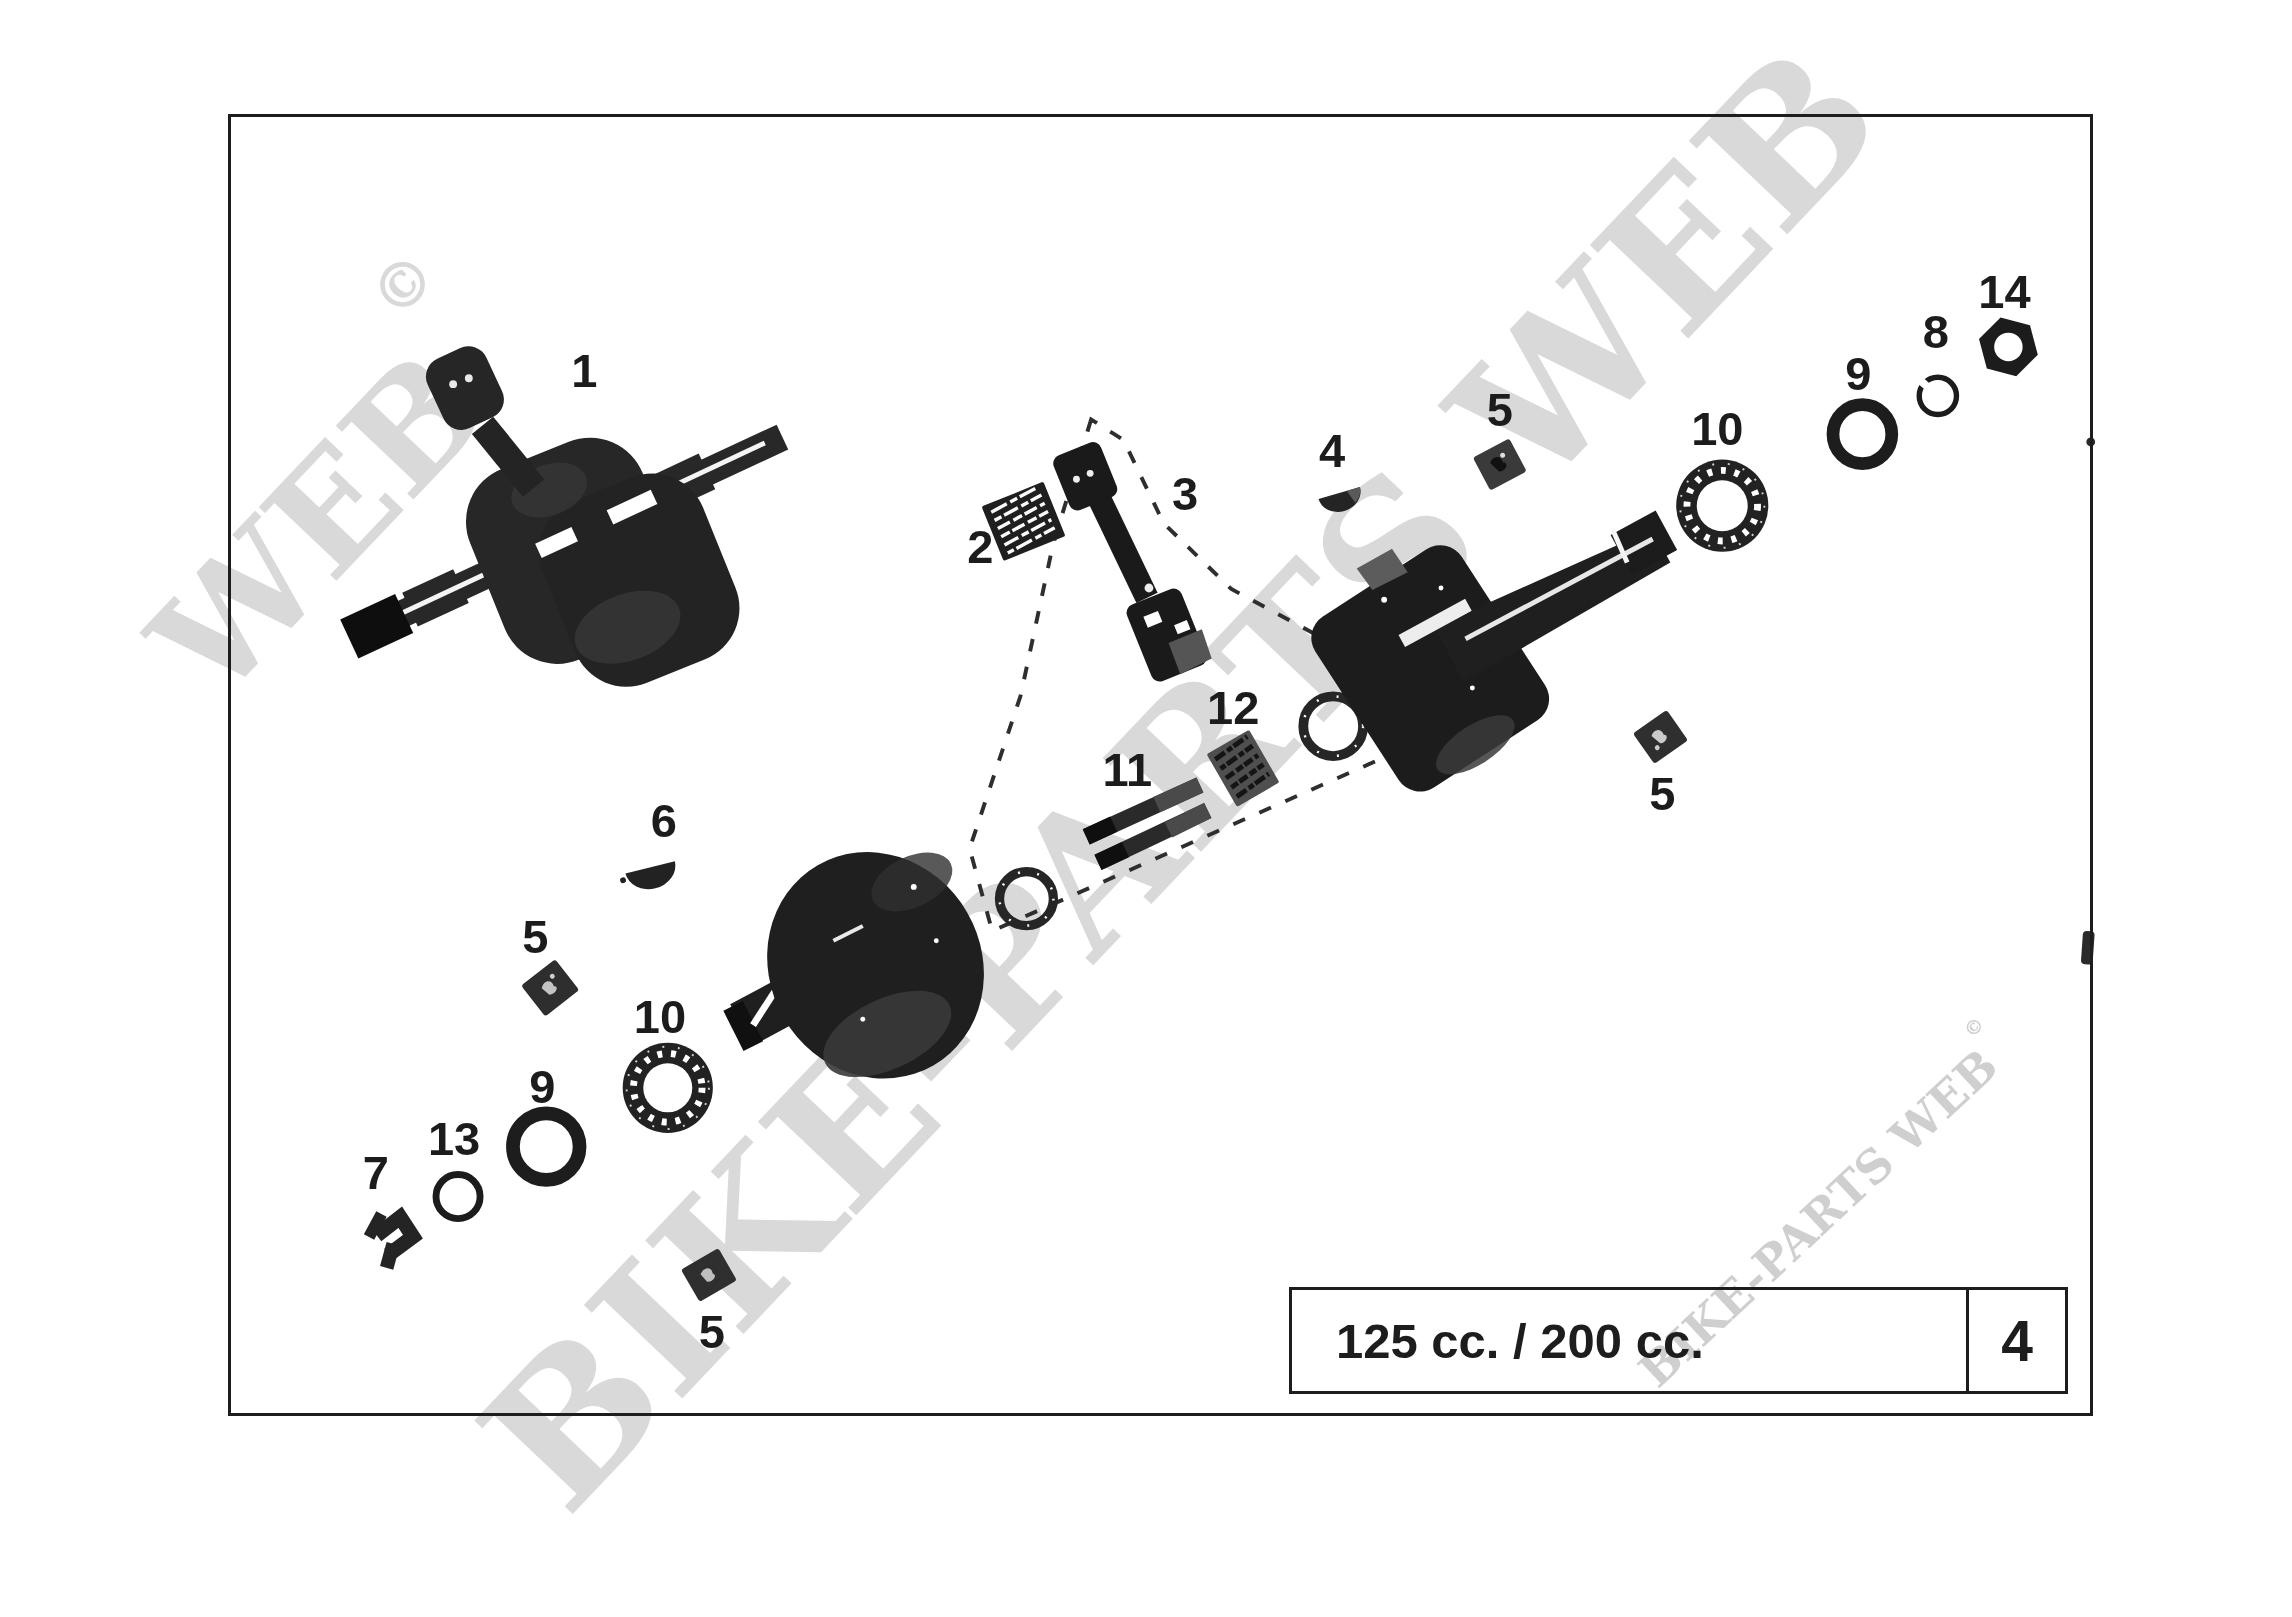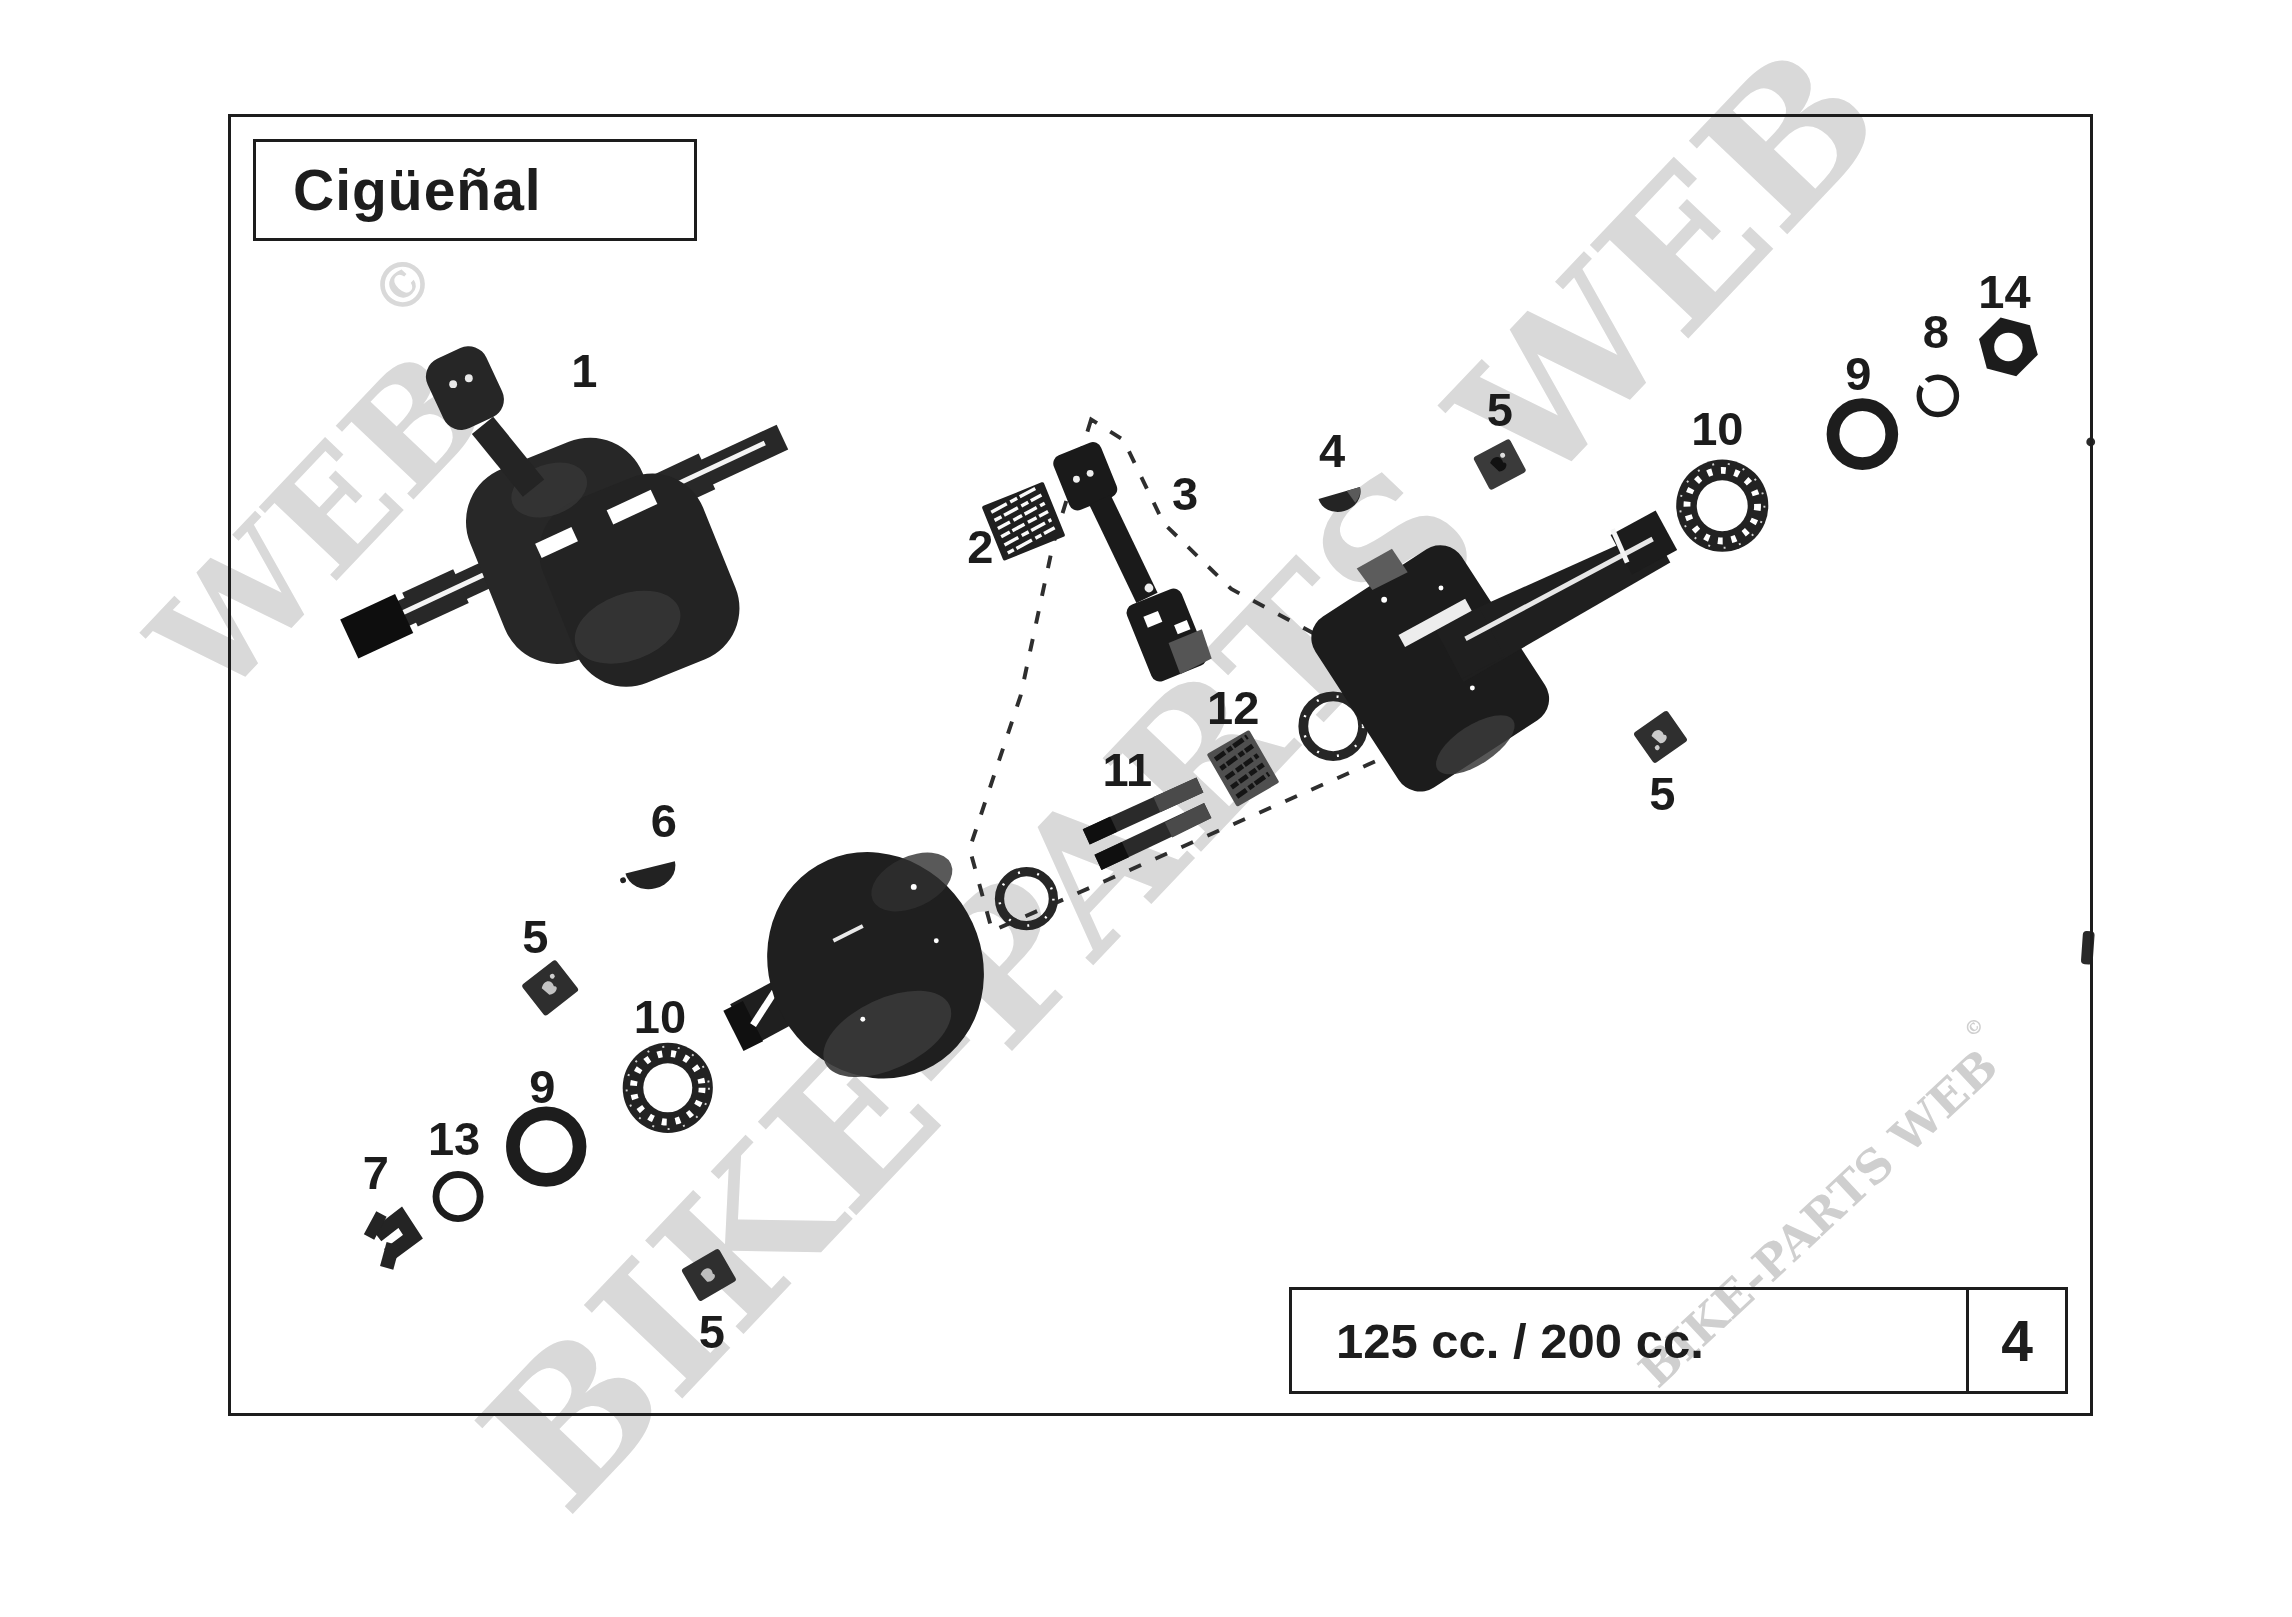--- a/index.html
+++ b/index.html
@@ -264,23 +264,20 @@
       <text class="callout" text-anchor="middle" x="673" y="1054">10</text>
       <text class="callout" text-anchor="middle" x="553" y="1125">9</text>
       <text class="callout" text-anchor="middle" x="463" y="1179">13</text>
       <text class="callout" text-anchor="middle" x="383" y="1213">7</text>
       <text class="callout" text-anchor="middle" x="726" y="1375">5</text>
     </g>
   </svg>
 
   <div class="frame"></div>
 
-  <div class="title-box">
-    <span>Cigüeñal</span>
-  </div>
 
   <div class="footer-box">
     <div class="footer-variant">
       <span>125 cc. / 200 cc.</span>
     </div>
     <div class="footer-page">
       <span>4</span>
     </div>
   </div>
 

